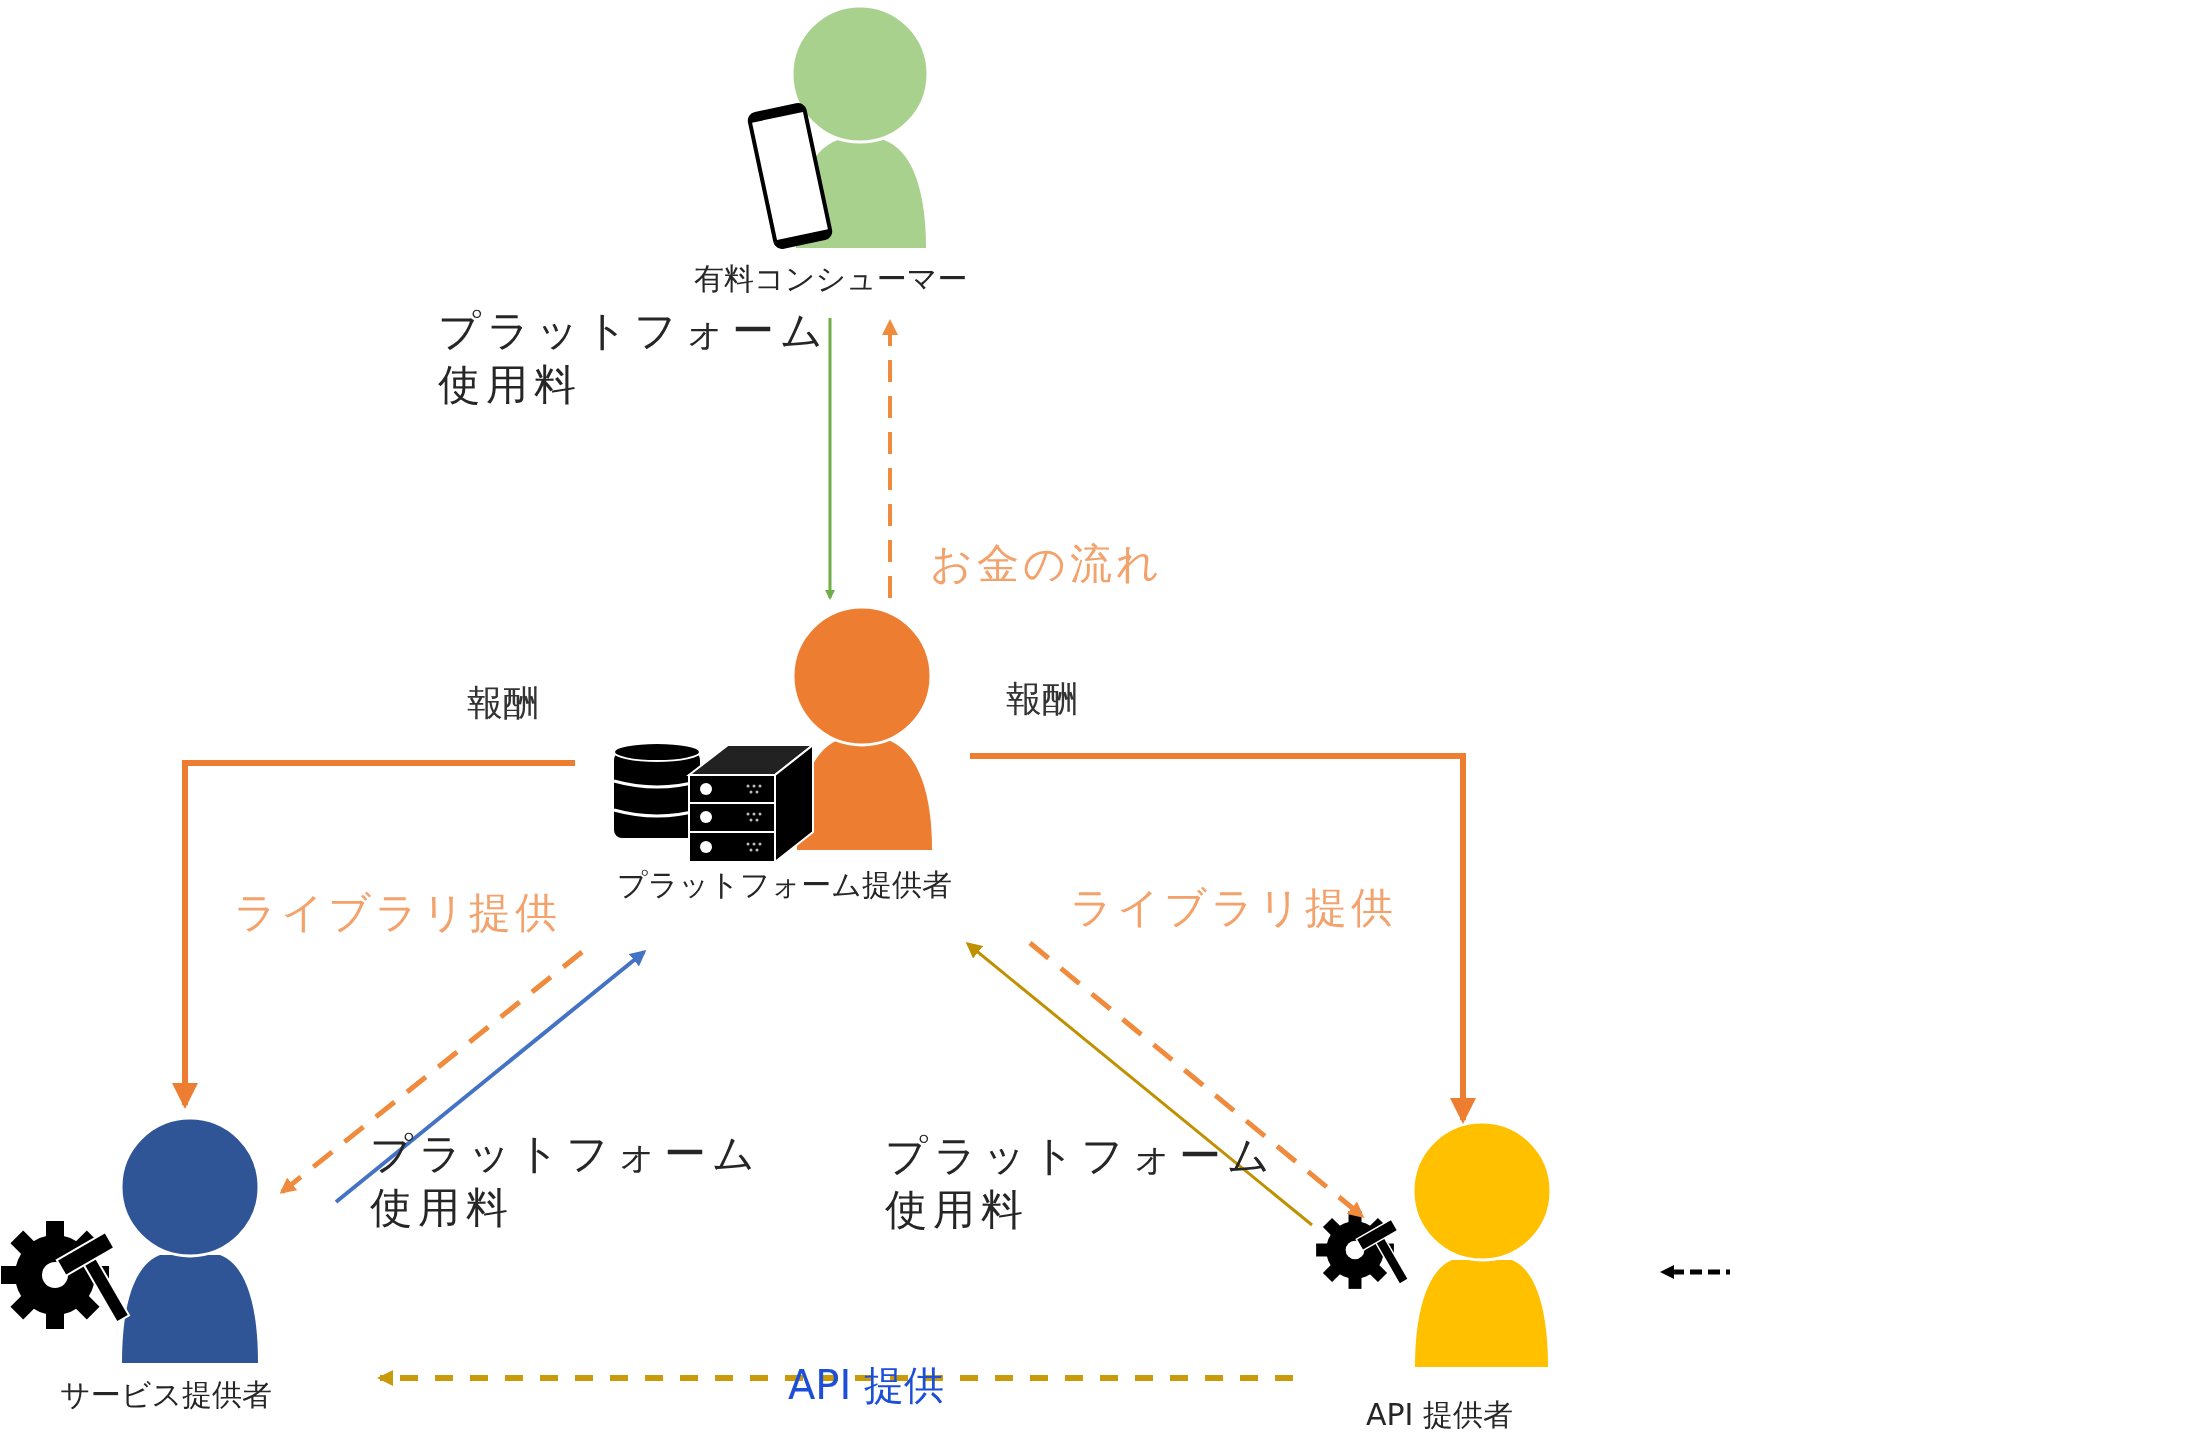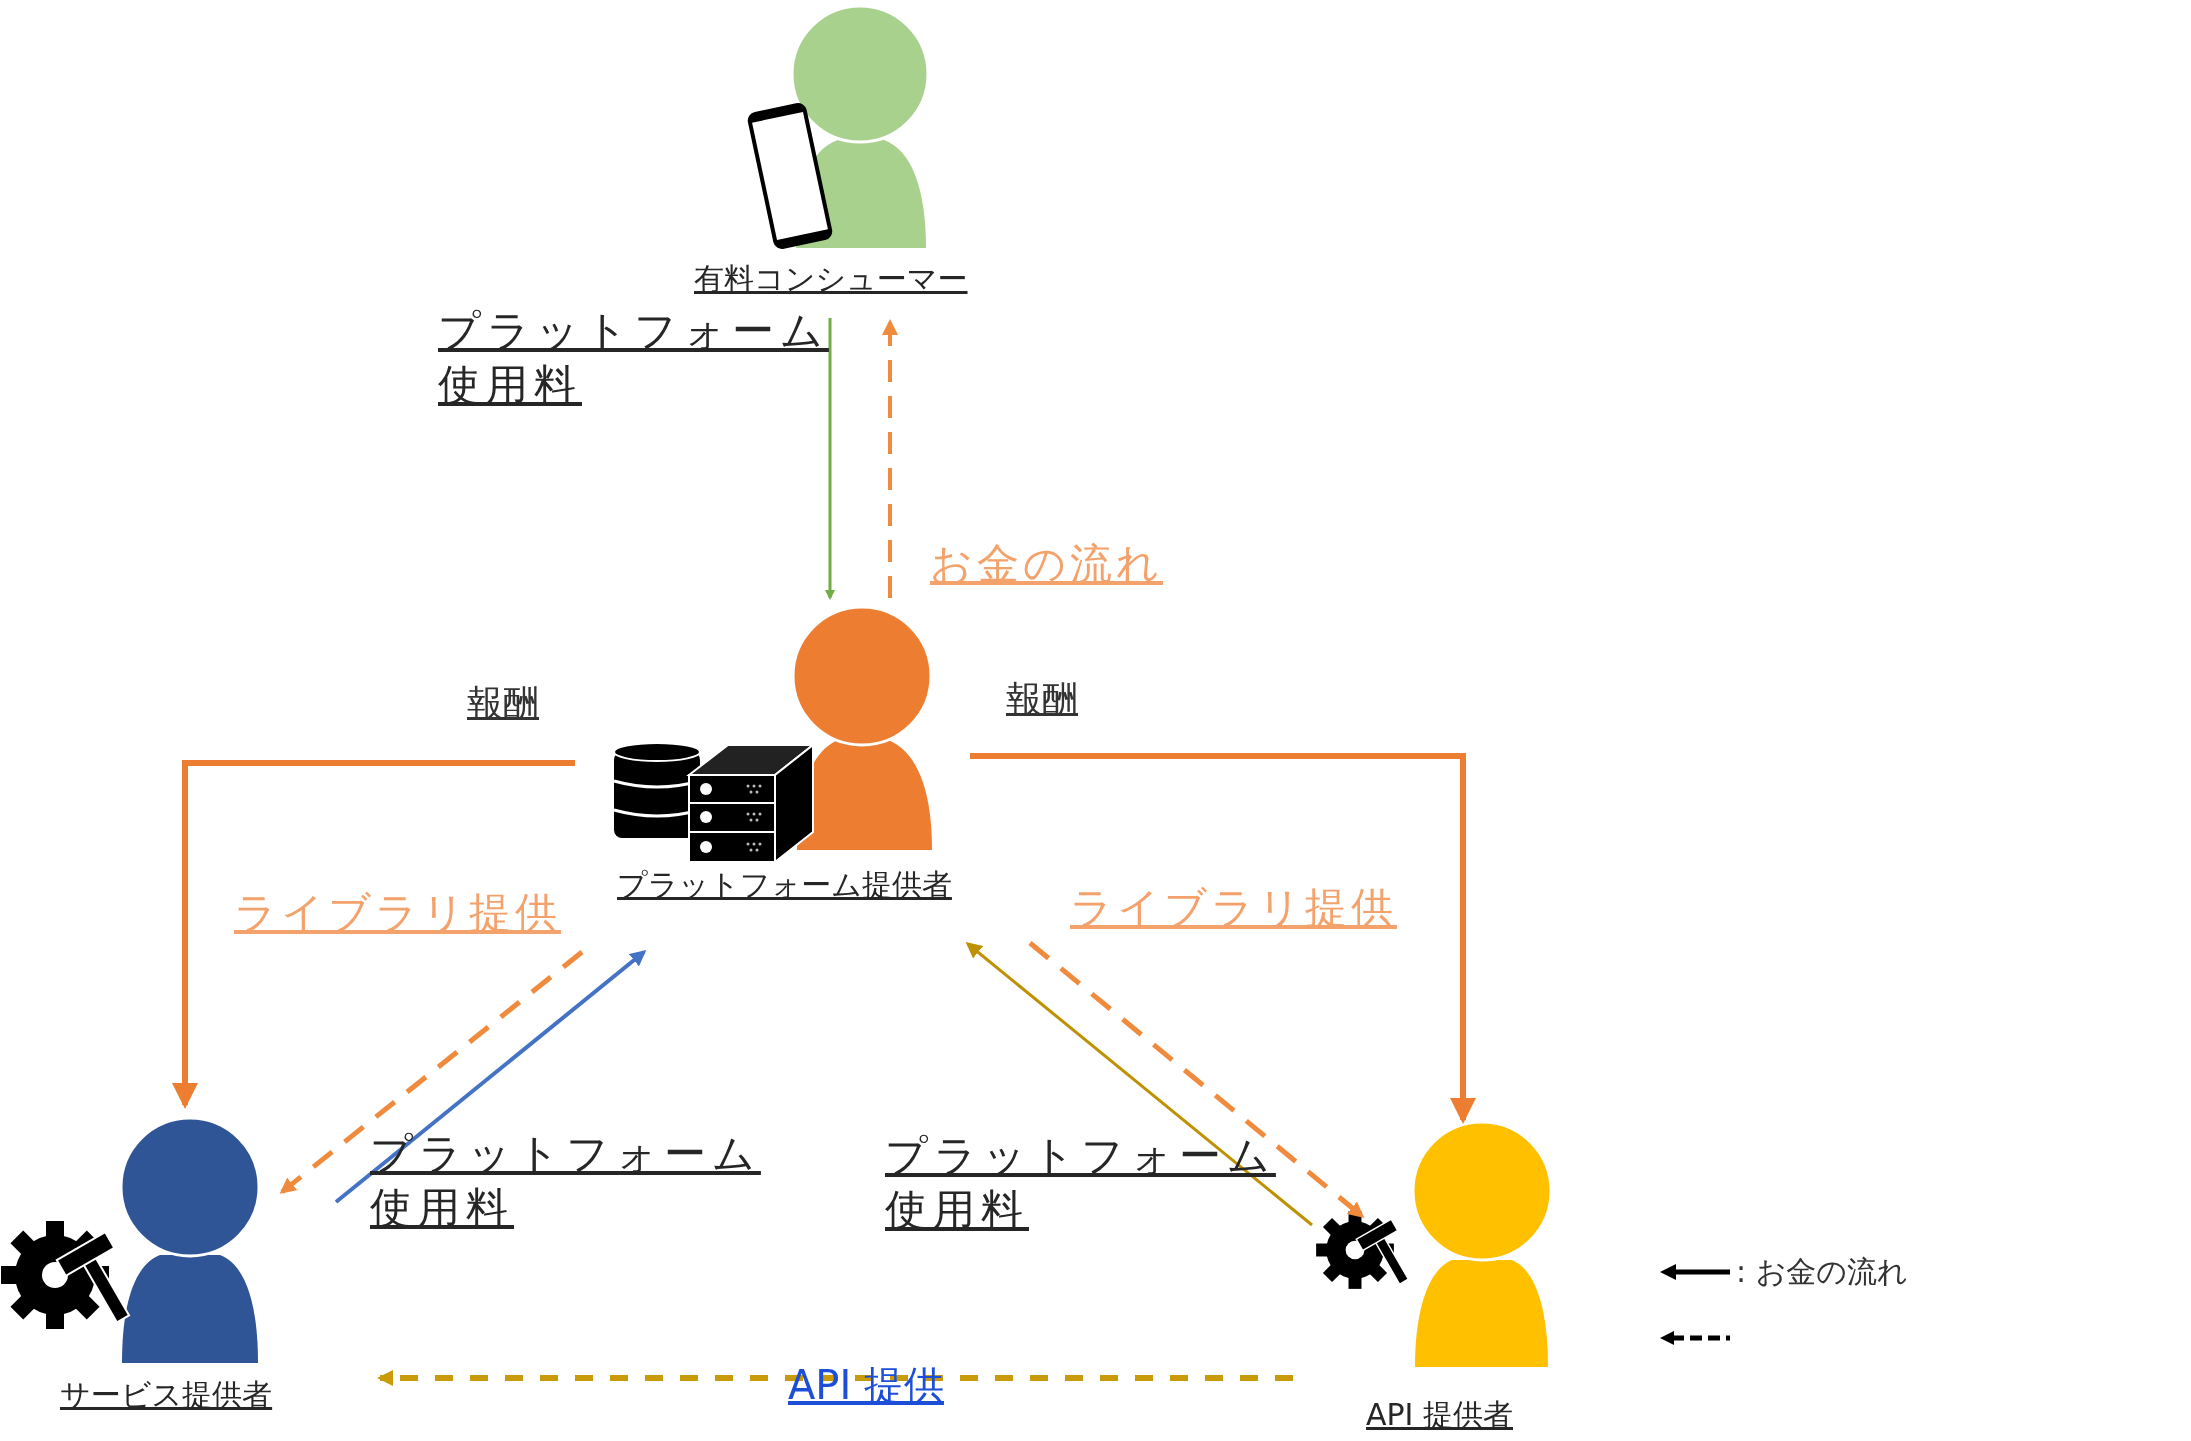--- a/index.html
+++ b/index.html
@@ -1,19 +1,19 @@
 <!DOCTYPE html>
 <html><head>
 <meta charset="utf-8">
 <style>
   html, body { margin:0; padding:0; background:#ffffff; }
   body { width:2191px; height:1441px; position:relative; overflow:hidden;
          font-family:"DejaVu Sans","Liberation Sans",sans-serif; }
   svg#diagram { position:absolute; left:0; top:0; }
-  .lbl { position:absolute; white-space:nowrap; color:#262626; line-height:1;text-decoration:underline; }
+  .lbl { position:absolute; white-space:nowrap; color:#262626; line-height:1; }
   .lbl.small { font-size:30px; }
   .lbl.big { font-size:42px; letter-spacing:6px; }
   .lbl.big span { display:block; }
   .lbl.orange { color:#F4A26C; font-size:42px; letter-spacing:4px; }
   .lbl.olive { color:#1d4ed8; font-size:40px; }
   .lbl.reward { font-size:36px; color:#333333; }
   .legend { position:absolute; font-size:30px; color:#333; white-space:nowrap; }
   .legend-row { display:flex; align-items:center; height:44px; margin-bottom:22px; }
   .legend-row svg { margin-right:6px; }
 </style>
@@ -179,24 +179,17 @@
 <div class="lbl big" style="left:885px; top:1135px; width:380px;">
   <span>プラットフォーム</span>
   <span style="margin-top:12px;">使用料</span>
 </div>
 
 <div class="lbl olive" style="left:788px; top:1365px;">API 提供</div>
 
 <div class="legend" style="left:1660px; top:1250px;">
   <div class="legend-row">
     <svg width="70" height="20">
-      <line x1="14" y1="10" x2="70" y2="10" stroke="#000" stroke-width="5"></line>
-      <path d="M0,10 L16,2 L16,18 z" fill="#000"></path>
-    </svg>
-    <span>: お金の流れ</span>
-  </div>
-  <div class="legend-row">
-    <svg width="70" height="20">
       <path d="M0,10 L14,3 L14,17 z" fill="#000"></path>
       <line x1="12" y1="10" x2="70" y2="10" stroke="#000" stroke-width="5" stroke-dasharray="12,6"></line>
     </svg>
   </div>
 </div>
 
 </body></html>

